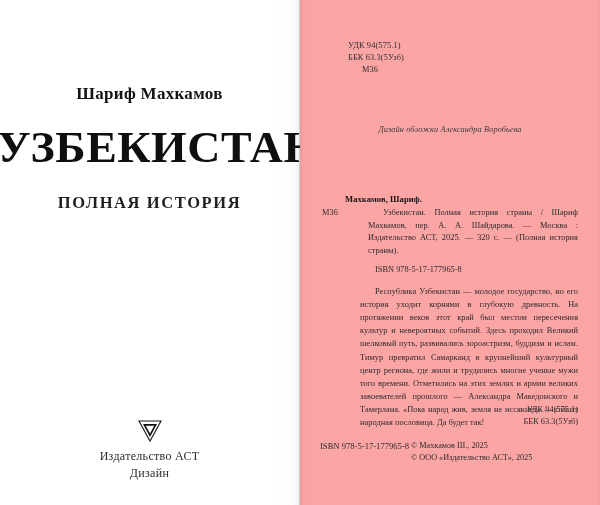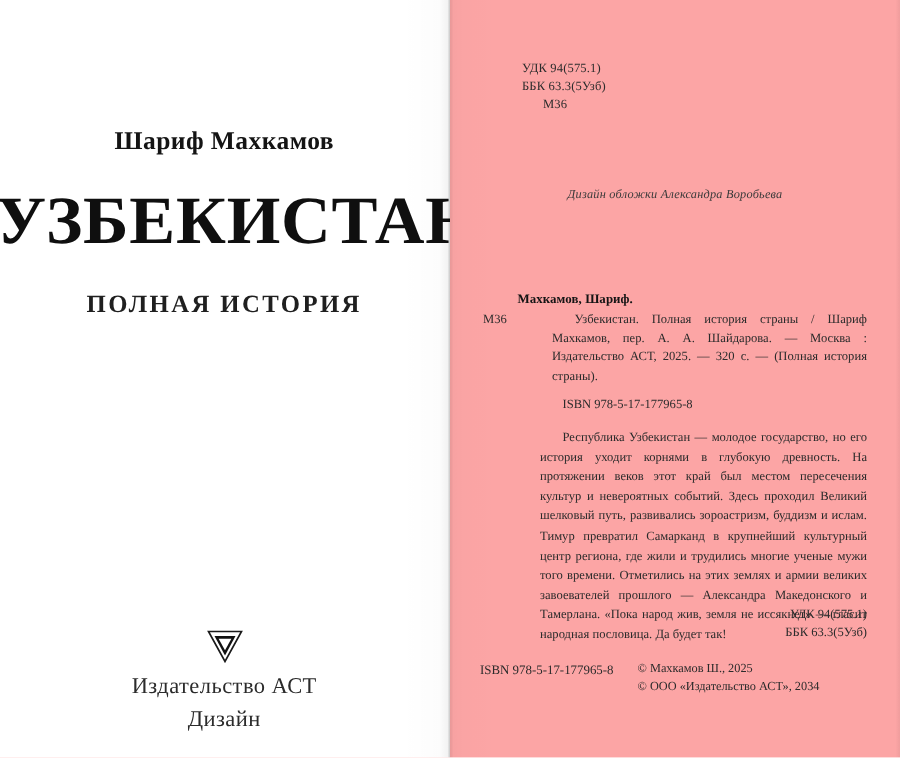--- a/index.html
+++ b/index.html
@@ -114,21 +114,21 @@
     width: 299px;
     text-align: center;
   }
   .imprint-logo {
     display: block;
     margin: 0 auto 4px auto;
     width: 26px;
     height: 26px;
   }
   .imprint-line {
-    font-size: 15px;
+    font-size: 12px;
     letter-spacing: 0.3px;
     color: #2b2b2b;
     line-height: 1.45;
     white-space: nowrap;
   }
 
   
   .page-right {
     position: absolute;
     top: 0;
@@ -250,21 +250,21 @@
     justify-content: flex-start;
   }
   .colophon-isbn {
     font-size: 8.6px;
     color: #2b2b2b;
     line-height: 1.5;
     white-space: nowrap;
     padding-top: 0px;
   }
   .colophon-rights {
-    margin-left: 16px;
+    margin-left: 2px;
     font-size: 8.2px;
     color: #2b2b2b;
     line-height: 1.5;
   }
   .colophon-rights span {
     display: block;
     white-space: nowrap;
   }
 </style>
 </head>
@@ -315,21 +315,21 @@
 
     <div class="classifiers-repeat">
       <span>УДК 94(575.1)</span>
       <span>ББК 63.3(5Узб)</span>
     </div>
 
     <div class="colophon">
       <div class="colophon-isbn">ISBN 978-5-17-177965-8</div>
       <div class="colophon-rights">
         <span>© Махкамов Ш., 2025</span>
-        <span>© ООО «Издательство АСТ», 2034</span>
+        <span>© ООО «Издательство АСТ», 2025</span>
       </div>
     </div>
 
   </div>
 
   <div class="gutter"></div>
   <div class="fold-line"></div>
   <div class="page-edge-right"></div>
 
 </div>

